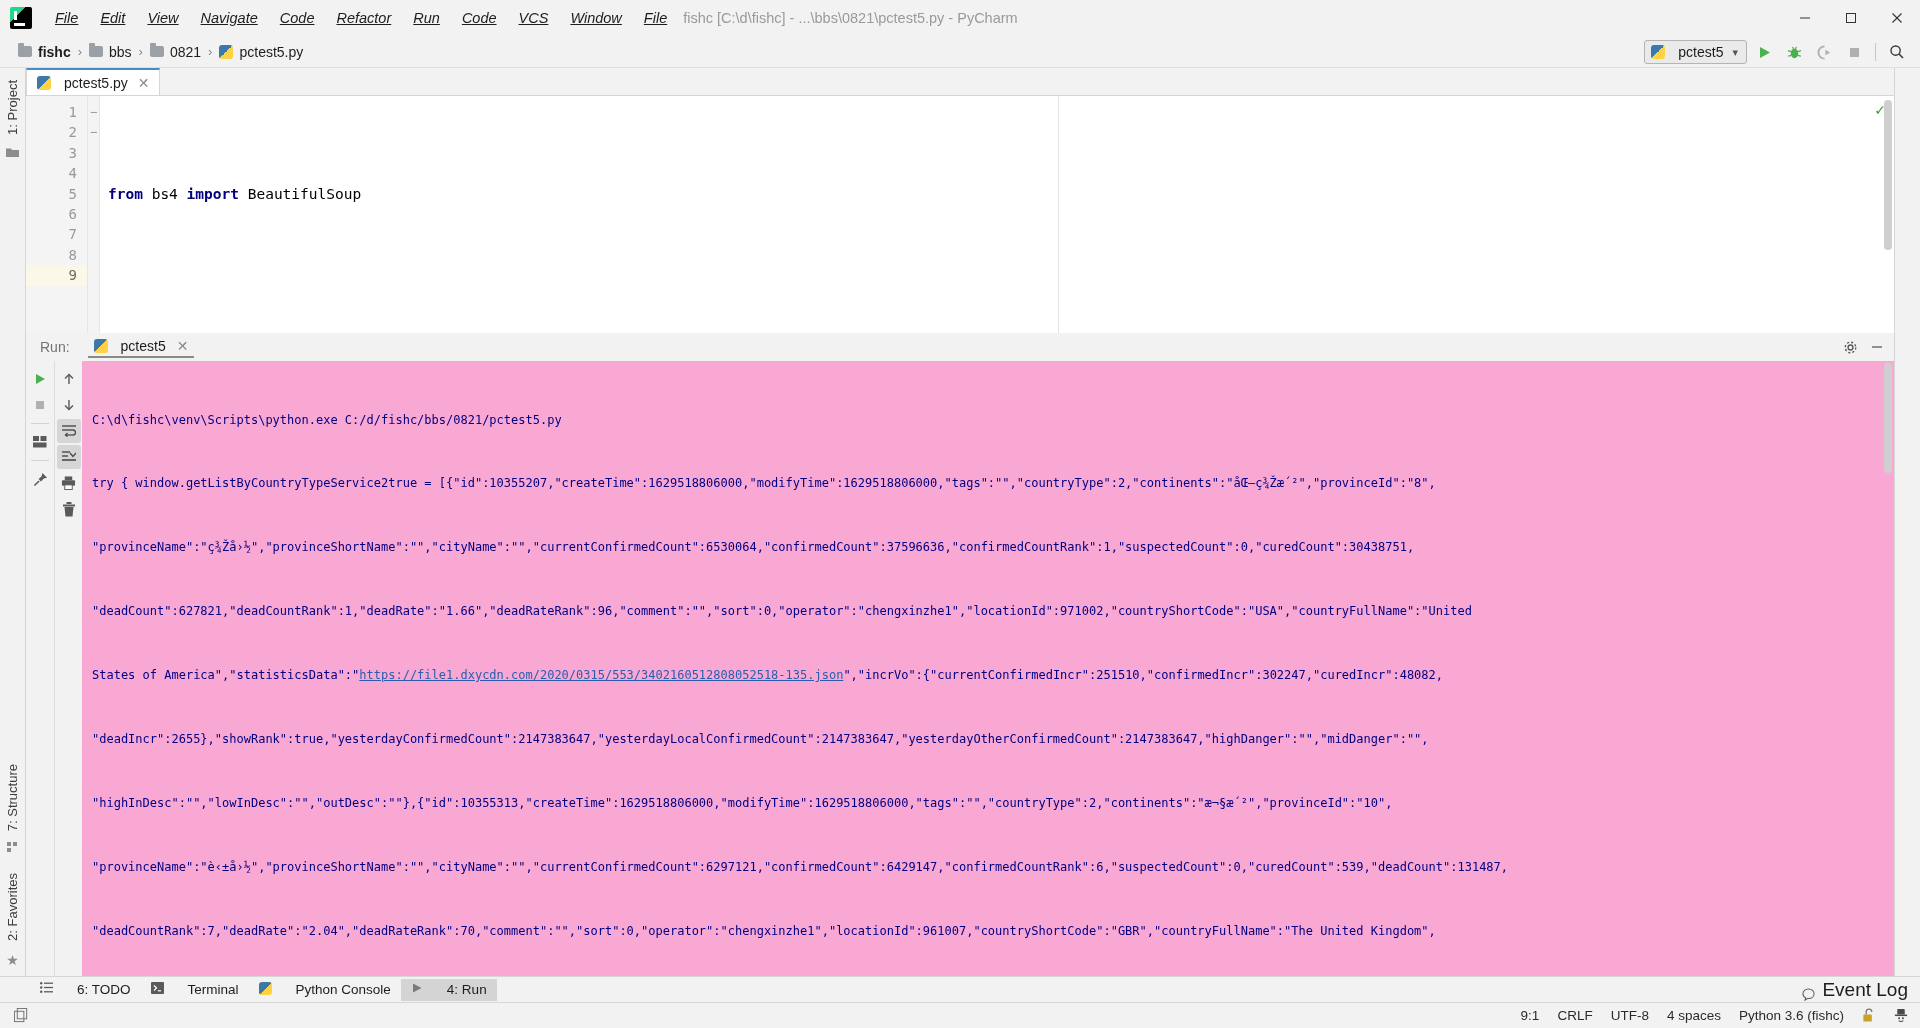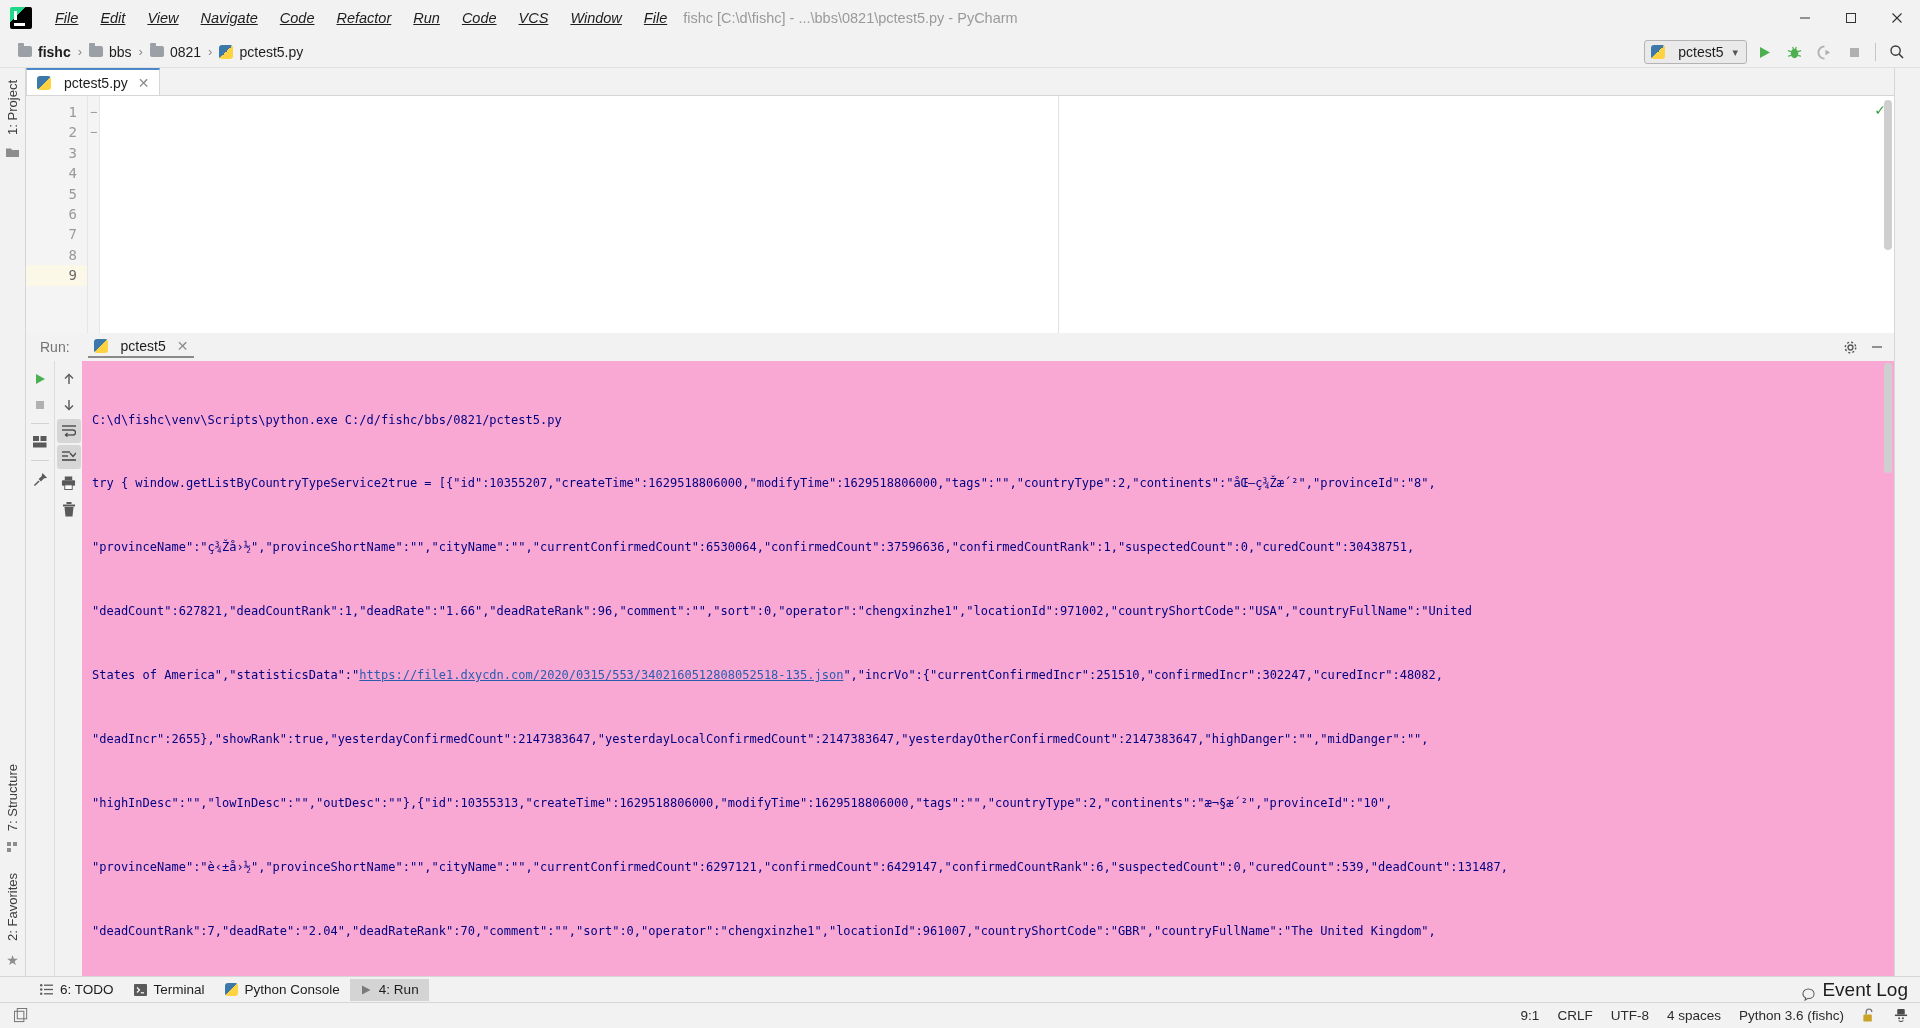--- a/index.html
+++ b/index.html
@@ -190,21 +190,21 @@
     position: absolute; right: 2px; top: 2px; width: 8px; height: 110px;
     background: #cfcfcf; border-radius: 4px;
   }
 
   
   .toolwin-bar {
     height: 26px; min-height: 26px; display: flex; align-items: center;
     background: #f2f2f2; border-top: 1px solid #d6d6d6; padding-left: 30px; position: relative;
   }
   .tw {
-    display: flex; align-items: center; gap: 7px; font-size: 13.5px;
+    display: flex; gap: 24px; font-size: 13.5px;
     padding: 3px 10px; color: #1d1d1d; height: 22px;
   }
   .tw.active { background: #d4d4d4; }
   .tw-right { position: absolute; right: 12px; display: flex; align-items: flex-end; gap: 7px; font-size: 19px; }
   .statusbar {
     height: 26px; min-height: 26px; display: flex; align-items: center;
     background: #f2f2f2; border-top: 1px solid #d6d6d6; padding: 0 12px 0 14px;
     position: relative; font-size: 13.5px; color: #2b2b2b;
   }
   .sb-right { position: absolute; right: 12px; display: flex; align-items: center; gap: 18px; }
@@ -374,20 +374,21 @@
             <div class="gl cur">9</div>
           </div>
           <div class="fold-col">
             <div>−</div>
             <div>−</div>
           </div>
 
           <div class="code">
             <div class="margin-guide"></div>
 
+            <div class="ln"><span class="kw">from</span> bs4 <span class="kw">import</span> BeautifulSoup</div>
             <div class="ln"> </div>
             
             
             
             
             
             
           </div>
 
           <div class="inspect-mark">✓</div>

